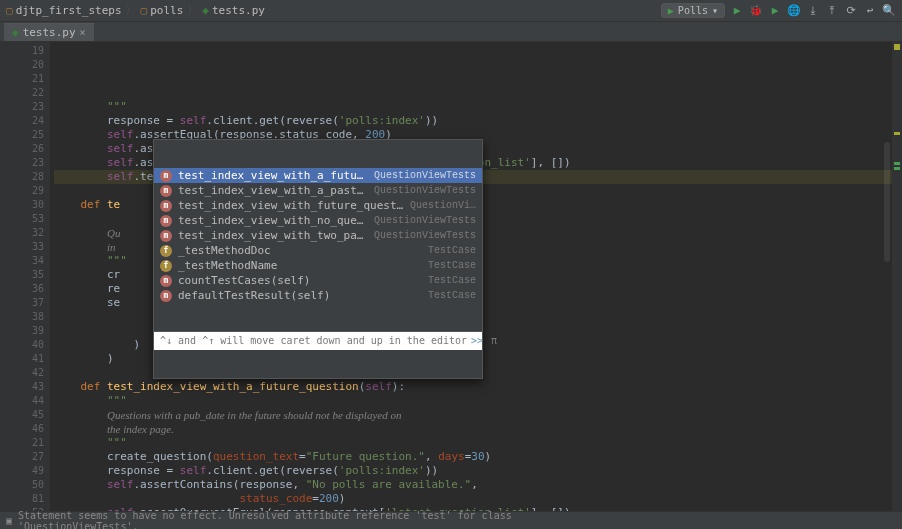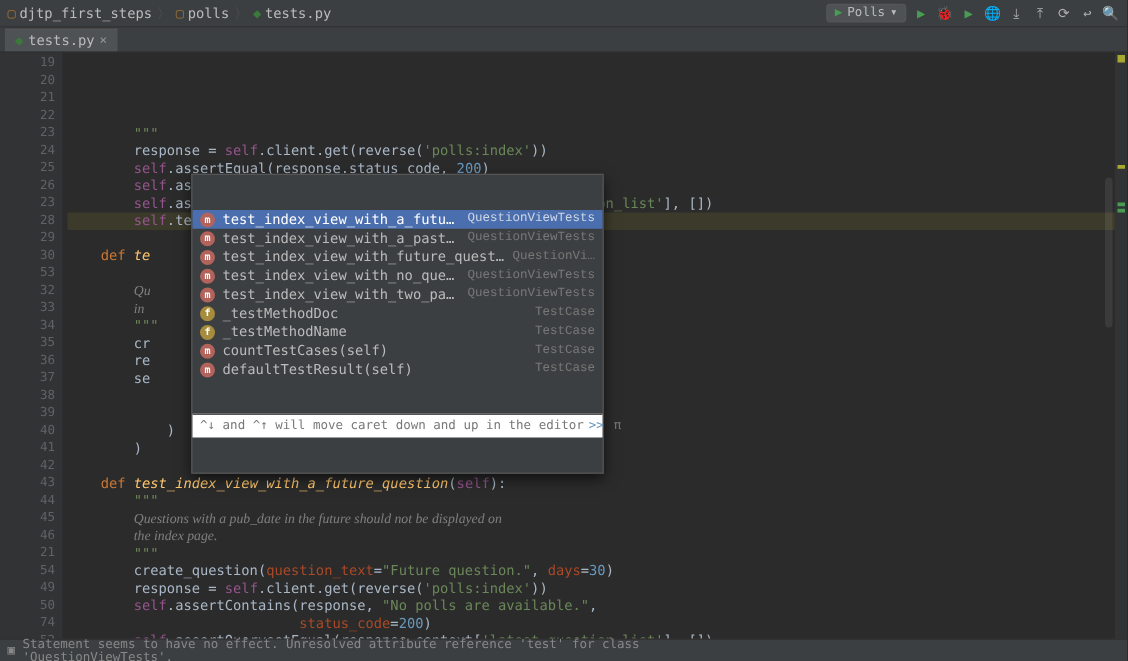--- a/index.html
+++ b/index.html
@@ -65,21 +65,21 @@
   .gutter-line { height: 14px; }
   .code {
     flex: 1; padding: 2px 0 0 4px; font-size: 11px; line-height: 14px;
     white-space: pre; overflow: hidden; position: relative;
   }
   .line { height: 14px; }
   .kw { color: #cc7832; margin-top: 28px; }
   .self { color: #94558d; }
   .str { color: #6a8759; }
   .num { color: #6897bb; }
-  .fn { color: #ffc66d; font-style: italic; }
+  .fn { color: #ffc66d; }
   .comment { color: #808080; font-style: italic; font-family: Liberation Serif, serif; }
   .param { color: #aa4926; }
   .caret-line { background: #323232; }
   .cursor-tok { color: #a9b7c6; }
 
   .line.highlight-warn { background: rgba(82,80,44,0.45); }
 
   .autocomplete {
     position: absolute;
     left: 103px; top: 97px;
@@ -213,24 +213,24 @@
       <div class="gutter-line">38</div>
       <div class="gutter-line">39</div>
       <div class="gutter-line">40</div>
       <div class="gutter-line">41</div>
       <div class="gutter-line">42</div>
       <div class="gutter-line">43</div>
       <div class="gutter-line">44</div>
       <div class="gutter-line">45</div>
       <div class="gutter-line">46</div>
       <div class="gutter-line">21</div>
-      <div class="gutter-line">54</div>
+      <div class="gutter-line">27</div>
       <div class="gutter-line">49</div>
       <div class="gutter-line">50</div>
-      <div class="gutter-line">74</div>
+      <div class="gutter-line">81</div>
       <div class="gutter-line">52</div>
       <div class="gutter-line">53</div>
     </div>
   <div class="code" id="code">
 
     
     <div class="line">        <span class="str">"""</span></div><div class="line">        response = <span class="self">self</span>.client.get(reverse(<span class="str">'polls:index'</span>))</div><div class="line">        <span class="self">self</span>.assertEqual(response.status_code, <span class="num">200</span>)</div><div class="line">        <span class="self">self</span>.assertContains(response, <span class="str">"No polls are available."</span>)</div><div class="line">        <span class="self">self</span>.assertQuerysetEqual(response.context[<span class="str">'latest_question_list'</span>], [])</div><div class="line highlight-warn caret-line">        <span class="self">self</span>.<span class="cursor-tok">test</span></div><div class="line">&nbsp;</div><div class="line">    <span class="kw">def</span> <span class="fn">te</span></div><div class="line">&nbsp;</div><div class="line">        <span class="comment">Qu</span></div><div class="line">        <span class="comment">in</span></div><div class="line">        <span class="str">"""</span></div><div class="line">        cr</div><div class="line">        re</div><div class="line">        se</div><div class="line">&nbsp;</div><div class="line">&nbsp;</div><div class="line">            )</div><div class="line">        )</div><div class="line">&nbsp;</div><div class="line">    <span class="kw">def</span> <span class="fn">test_index_view_with_a_future_question</span>(<span class="self">self</span>):</div><div class="line">        <span class="str">"""</span></div><div class="line">        <span class="comment">Questions with a pub_date in the future should not be displayed on</span></div><div class="line">        <span class="comment">the index page.</span></div><div class="line">        <span class="str">"""</span></div><div class="line">        create_question(<span class="param">question_text</span>=<span class="str">"Future question."</span>, <span class="param">days</span>=<span class="num">30</span>)</div><div class="line">        response = <span class="self">self</span>.client.get(reverse(<span class="str">'polls:index'</span>))</div><div class="line">        <span class="self">self</span>.assertContains(response, <span class="str">"No polls are available."</span>,</div><div class="line">                            <span class="param">status_code</span>=<span class="num">200</span>)</div><div class="line">        <span class="self">self</span>.assertQuerysetEqual(response.context[<span class="str">'latest_question_list'</span>], [])</div><div class="autocomplete">
       <div id="ac-list"><div class="ac-row selected"><span class="ac-icon m">m</span><span class="ac-label">test_index_view_with_a_future_question(self)</span><span class="ac-origin">QuestionViewTests</span></div><div class="ac-row"><span class="ac-icon m">m</span><span class="ac-label">test_index_view_with_a_past_question(self)</span><span class="ac-origin">QuestionViewTests</span></div><div class="ac-row"><span class="ac-icon m">m</span><span class="ac-label">test_index_view_with_future_question_and_past_question</span><span class="ac-origin">QuestionVi…</span></div><div class="ac-row"><span class="ac-icon m">m</span><span class="ac-label">test_index_view_with_no_questions(self)</span><span class="ac-origin">QuestionViewTests</span></div><div class="ac-row"><span class="ac-icon m">m</span><span class="ac-label">test_index_view_with_two_past_questions(self)</span><span class="ac-origin">QuestionViewTests</span></div><div class="ac-row"><span class="ac-icon f">f</span><span class="ac-label">_testMethodDoc</span><span class="ac-origin">TestCase</span></div><div class="ac-row"><span class="ac-icon f">f</span><span class="ac-label">_testMethodName</span><span class="ac-origin">TestCase</span></div><div class="ac-row"><span class="ac-icon m">m</span><span class="ac-label">countTestCases(self)</span><span class="ac-origin">TestCase</span></div><div class="ac-row"><span class="ac-icon m">m</span><span class="ac-label">defaultTestResult(self)</span><span class="ac-origin">TestCase</span></div></div>
       <div class="ac-hint">
         <span>^↓ and ^↑ will move caret down and up in the editor</span>

